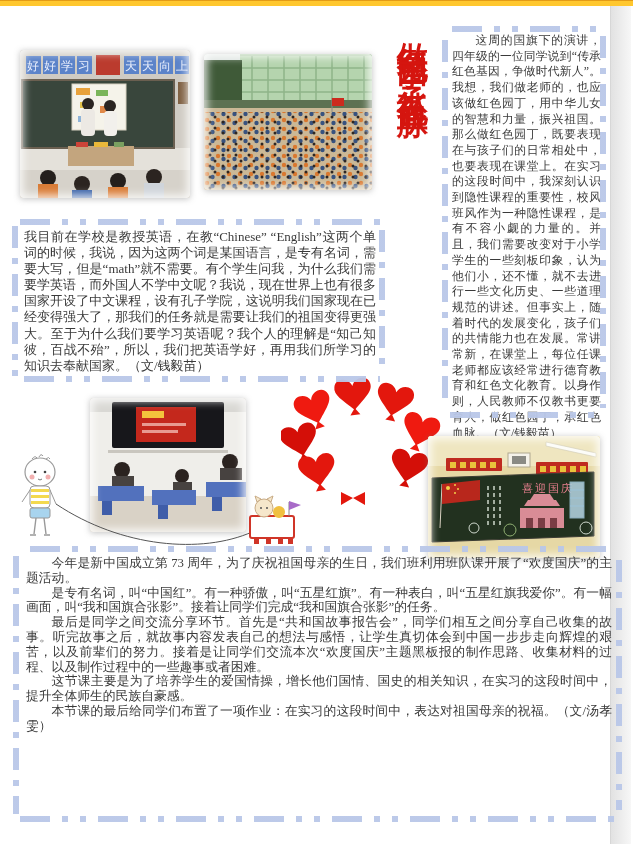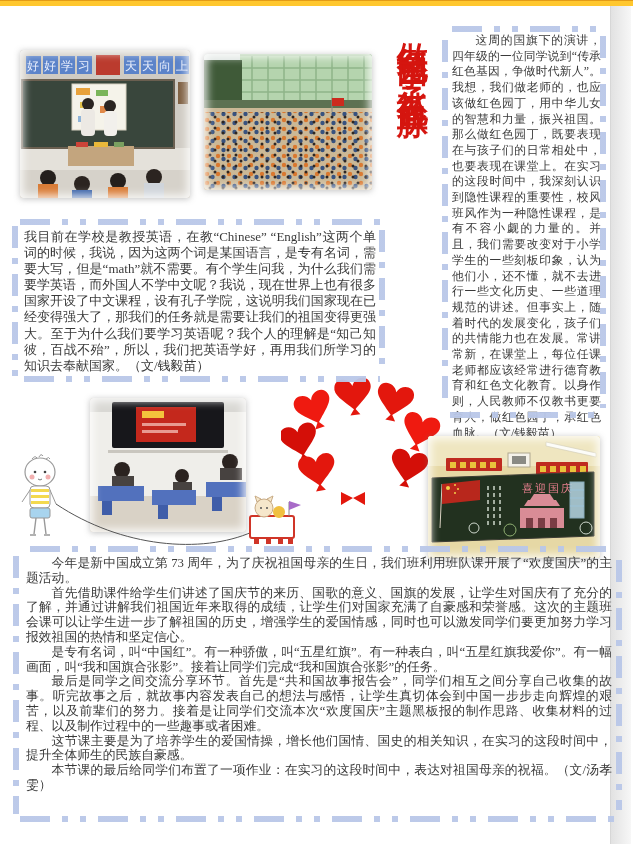--- a/index.html
+++ b/index.html
@@ -277,21 +277,20 @@
         <path d="M142,54 h14 M142,62 h14 M142,70 h14" stroke="#9cc3d8"></path>
       </g>
       <circle cx="82" cy="94" r="6" fill="none" stroke="#8faf72"></circle>
       <circle cx="158" cy="92" r="6" fill="none" stroke="#cfd8cd"></circle>
       <circle cx="46" cy="92" r="5" fill="none" stroke="#cfd8cd"></circle>
     </svg>
   </div>
 
   <div id="bottom-article" class="article">
     <p>今年是新中国成立第 73 周年，为了庆祝祖国母亲的生日，我们班利用班队课开展了“欢度国庆”的主题活动。</p>
-    <p>首先借助课件给学生们讲述了国庆节的来历、国歌的意义、国旗的发展，让学生对国庆有了充分的了解，并通过讲解我们祖国近年来取得的成绩，让学生们对国家充满了自豪感和荣誉感。这次的主题班会课可以让学生进一步了解祖国的历史，增强学生的爱国情感，同时也可以激发同学们要更加努力学习报效祖国的热情和坚定信心。</p>
     <p>是专有名词，叫“中国红”。有一种骄傲，叫“五星红旗”。有一种表白，叫“五星红旗我爱你”。有一幅画面，叫“我和国旗合张影”。接着让同学们完成“我和国旗合张影”的任务。</p>
     <p>最后是同学之间交流分享环节。首先是“共和国故事报告会”，同学们相互之间分享自己收集的故事。听完故事之后，就故事内容发表自己的想法与感悟，让学生真切体会到中国一步步走向辉煌的艰苦，以及前辈们的努力。接着是让同学们交流本次“欢度国庆”主题黑板报的制作思路、收集材料的过程、以及制作过程中的一些趣事或者困难。</p>
     <p>这节课主要是为了培养学生的爱国情操，增长他们国情、国史的相关知识，在实习的这段时间中，提升全体师生的民族自豪感。</p>
     <p>本节课的最后给同学们布置了一项作业：在实习的这段时间中，表达对祖国母亲的祝福。（文/汤孝雯）</p>
   </div>
 
   <div class="dash dash-h" style="left:20px;top:219px;width:360px;"></div>
   <div class="dash dash-v" style="left:12px;top:226px;height:150px;"></div>
   <div class="dash dash-v" style="left:379px;top:230px;height:140px;"></div>
   <div class="dash dash-h" style="left:24px;top:376px;width:356px;"></div>

